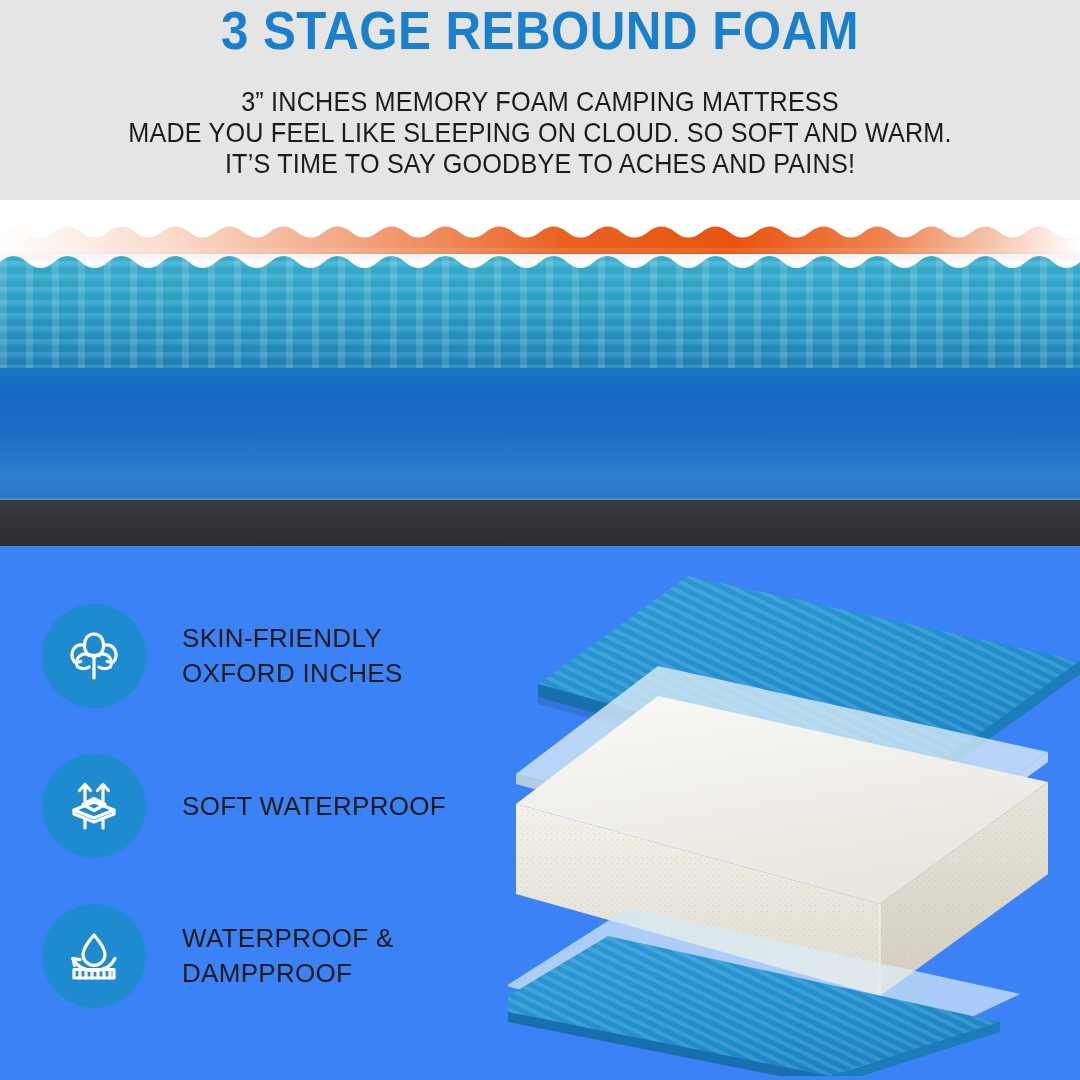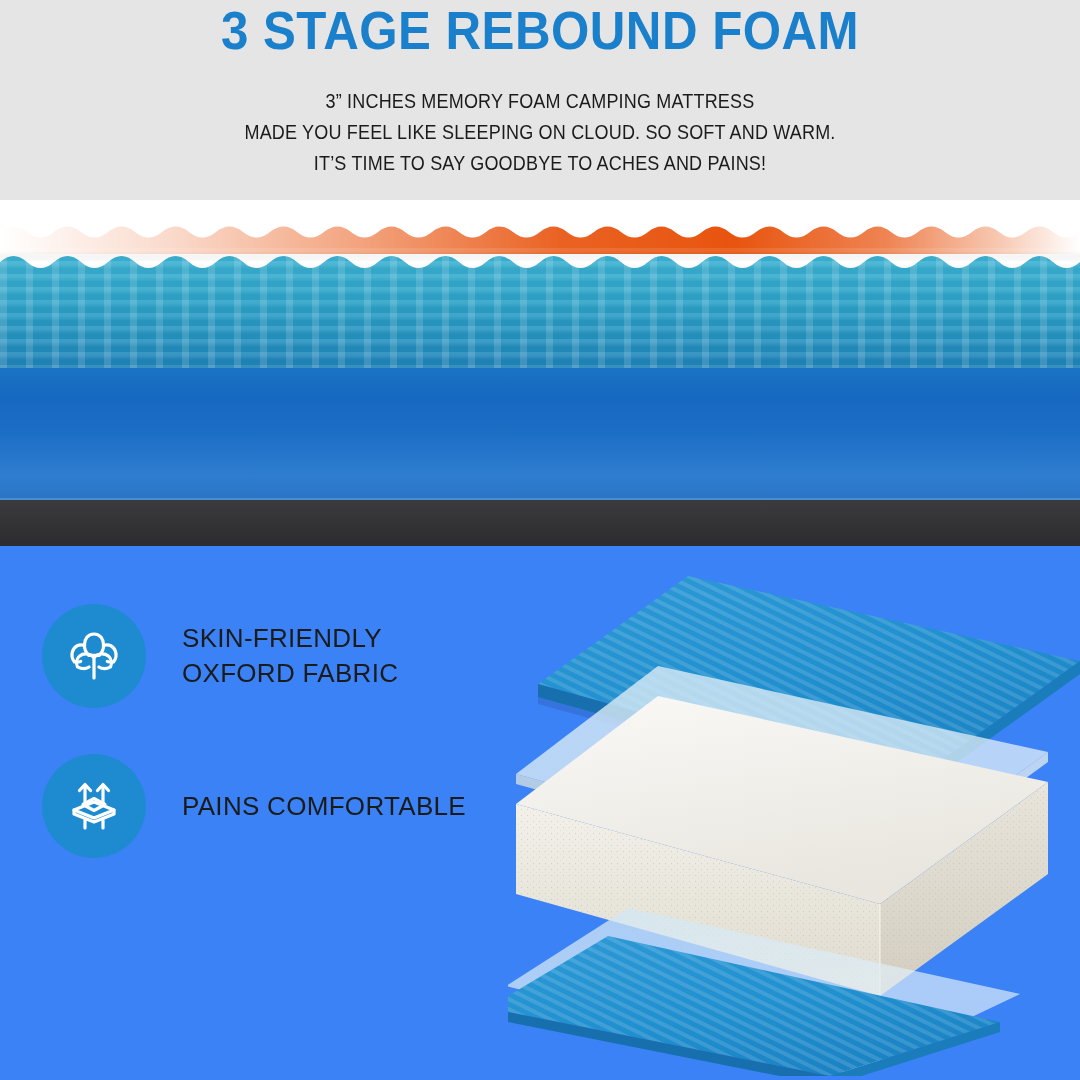--- a/index.html
+++ b/index.html
@@ -26,21 +26,21 @@
     transform-origin:center top;
     white-space:nowrap;
   }
 
   .subtitle {
     position:absolute; top:86px; left:0; width:1080px;
     text-align:center;
     color:#1b1b1b;
     font-family:"Liberation Sans", sans-serif;
     font-weight:500;
-    font-size:20px;
+    font-size:28px;
     line-height:31px;
     letter-spacing:0.2px;
     white-space:nowrap;
   }
   .subtitle div { transform:scaleX(0.90); transform-origin:center center; }
 
   
   .photo {
     position:absolute; top:200px; left:0;
     width:1080px; height:346px;
@@ -243,21 +243,21 @@
           <path d="M30 8c-6.2 0-9.6 5.2-9.6 11.2 0 4.3 2 7.8 4.3 10.2h10.6c2.3-2.4 4.3-5.9 4.3-10.2C39.6 13.2 36.2 8 30 8z"></path>
           <path d="M20.6 19.6c-5.4-2.2-10.4 0.6-12.1 5.8-1.3 3.9-0.1 7.8 2 10.6 2 0.3 4.2 0.1 6.2-0.6"></path>
           <path d="M39.4 19.6c5.4-2.2 10.4 0.6 12.1 5.8 1.3 3.9 0.1 7.8-2 10.6-2 0.3-4.2 0.1-6.2-0.6"></path>
           <path d="M30 31.5c-4 -4.2 -10.2 -4.9 -14.3 -1.6 -3.3 2.7 -3.9 7.2 -2.2 10.9 3.6 2.1 8.1 2.4 11.6 0.2"></path>
           <path d="M30 31.5c4 -4.2 10.2 -4.9 14.3 -1.6 3.3 2.7 3.9 7.2 2.2 10.9 -3.6 2.1 -8.1 2.4 -11.6 0.2"></path>
           <path d="M30 31.5V52"></path>
         </svg>
       </div>
       <div class="feat-text">
         <span>SKIN-FRIENDLY</span>
-        <span>OXFORD FABRIC</span>
+        <span>OXFORD INCHES</span>
       </div>
     </div>
 
     <div class="feat">
       <div class="feat-icon" style="background: rgb(30, 139, 209);">
         <svg width="60" height="60" viewBox="0 0 60 60" fill="none" stroke="#ffffff" stroke-width="3.2" stroke-linecap="round" stroke-linejoin="round">
 
           <path d="M21 28V9"></path>
           <path d="M15.5 14.5 21 8.5l5.5 6"></path>
           <path d="M39 28V9"></path>
@@ -267,24 +267,43 @@
 
           <path d="M30 26 50 34 30 42 10 34z"></path>
 
           <path d="M10 34v4l20 8 20-8v-4"></path>
 
           <path d="M21 44v8"></path>
           <path d="M39 44v8"></path>
         </svg>
       </div>
       <div class="feat-text">
-        <span>PAINS COMFORTABLE</span>
+        <span>SOFT WATERPROOF</span>
       </div>
     </div>
 
+    <div class="feat">
+      <div class="feat-icon" style="background: rgb(30, 139, 209);">
+        <svg width="60" height="60" viewBox="0 0 60 60" fill="none" stroke="#ffffff" stroke-width="3.2" stroke-linecap="round" stroke-linejoin="round">
+
+          <path d="M30 9c0 0-11 12.6-11 19.4A11 11 0 0 0 41 28.4C41 21.6 30 9 30 9z"></path>
+
+          <path d="M9 32.5c4 8 11 12 21 12s17-4 21-12"></path>
+          <path d="M9 32.5l1.5 7"></path>
+          <path d="M9 32.5l7 1.2"></path>
+
+          <rect x="10" y="43.5" width="40" height="8.5"></rect>
+          <path d="M16 43.5v8.5M22 43.5v8.5M28 43.5v8.5M34 43.5v8.5M40 43.5v8.5M46 43.5v8.5"></path>
+        </svg>
+      </div>
+      <div class="feat-text">
+        <span>WATERPROOF &amp;</span>
+        <span>DAMPPROOF</span>
+      </div>
+    </div>
   </div>
 
   <div class="layers">
     <svg width="572" height="520" viewBox="0 0 572 520">
       <defs>
         <linearGradient id="topFaceG" x1="0" y1="0" x2="0.6" y2="1">
           <stop offset="0%" stop-color="#2E9AD6"></stop>
           <stop offset="55%" stop-color="#2190CF"></stop>
           <stop offset="100%" stop-color="#1B83C4"></stop>
         </linearGradient>

